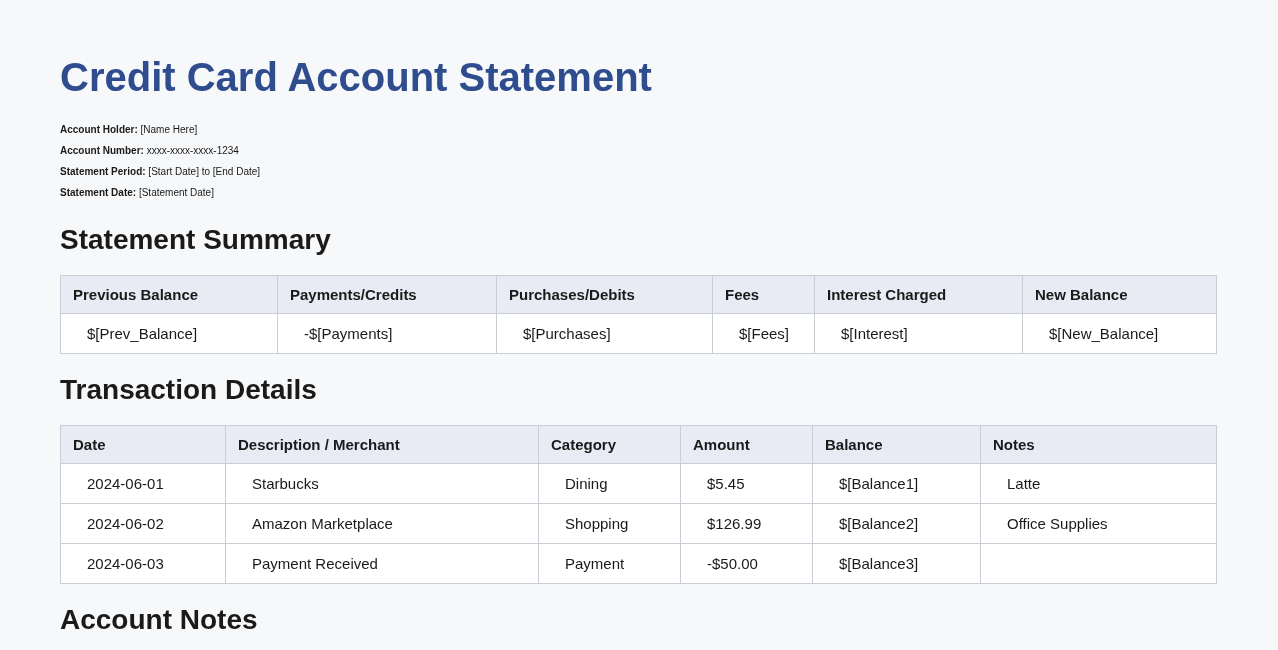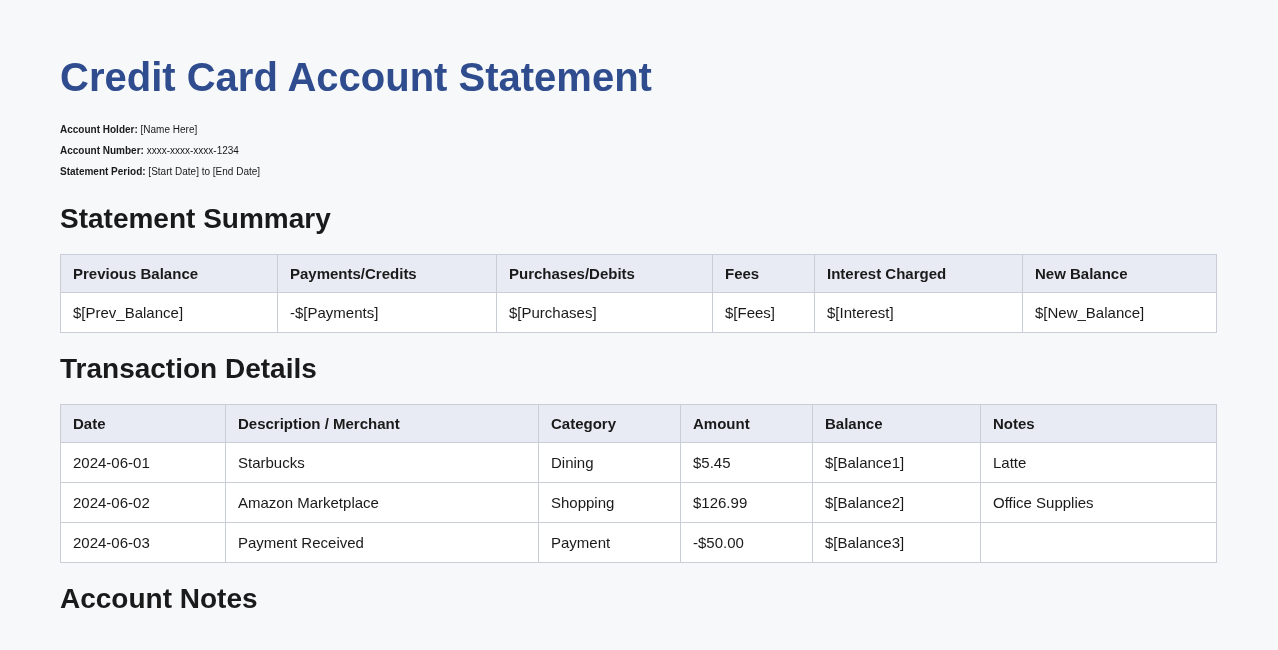--- a/index.html
+++ b/index.html
@@ -67,21 +67,21 @@
   }
   table.data-table th {
     background: var(--table-header-bg);
     font-size: 15px;
     font-weight: bold;
     padding: 10px 12px;
   }
   table.data-table td {
     font-size: 15px;
     font-weight: normal;
-    padding: 11px 12px;
+    padding: 11px 26px;
     background: var(--row-bg);
   }
 </style>
 </head>
 <body>
 
 <div class="page">
 
   <h1 class="doc-title">Credit Card Account Statement</h1>
 
@@ -90,20 +90,24 @@
       <b>Account Holder:</b>
       <span>[Name Here]</span>
     </div>
     <div class="info-line">
       <b>Account Number:</b>
       <span>xxxx-xxxx-xxxx-1234</span>
     </div>
     <div class="info-line">
       <b>Statement Period:</b>
       <span>[Start Date] to [End Date]</span>
+    </div>
+    <div class="info-line">
+      <b>Statement Date:</b>
+      <span>[Statement Date]</span>
     </div>
   </div>
 
   <h2 class="section-heading">Statement Summary</h2>
 
   <table class="data-table">
     <colgroup>
       <col style="width:217px">
         <col style="width:219px">
         <col style="width:216px">

